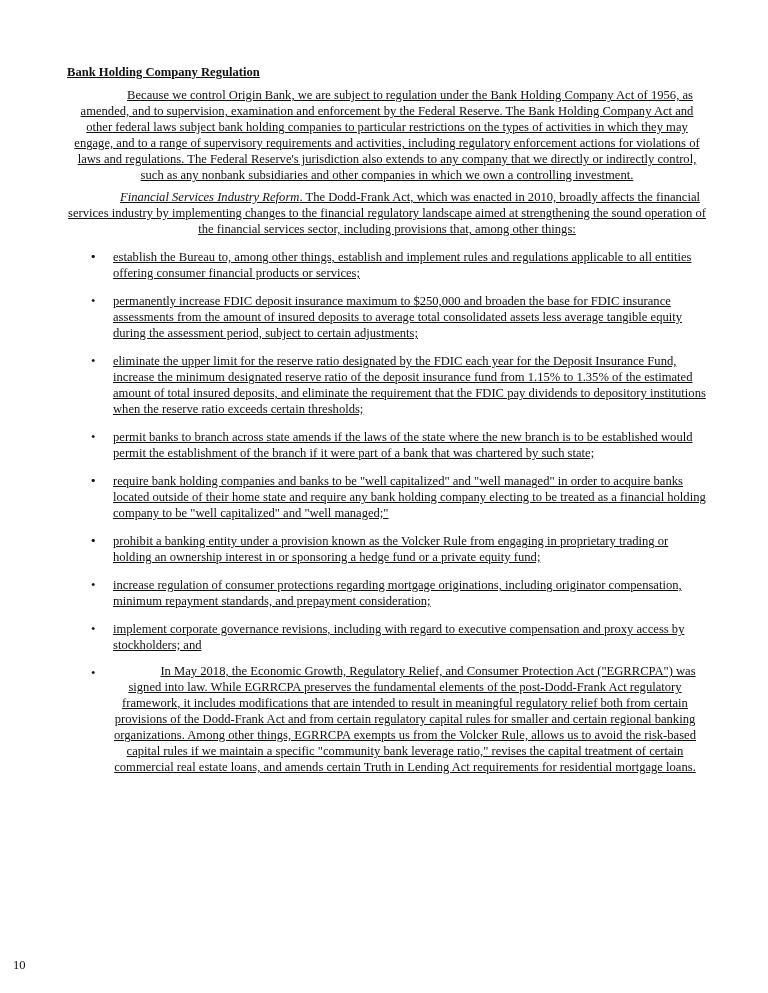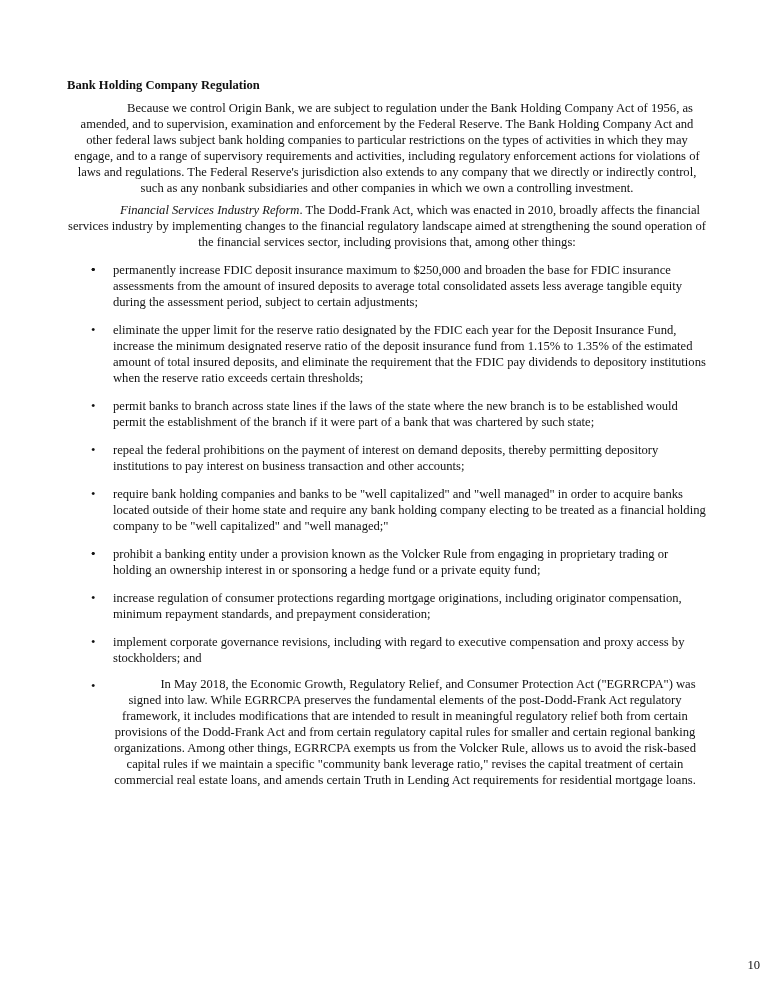--- a/index.html
+++ b/index.html
@@ -3,47 +3,47 @@
 <meta charset="utf-8">
 <style>
   html, body { margin: 0; padding: 0; background: #ffffff; }
   body {
     width: 768px; height: 993px; position: relative; overflow: hidden;
     font-family: "Liberation Serif", "DejaVu Serif", serif;
     color: #111111;
     font-size: 12.6px;
     line-height: 16px;
   }
-  .page { position: absolute; left: 67px; top: 77px; width: 640px; }
+  .page { position: absolute; left: 67px; top: 64px; width: 640px; text-decoration: underline; }
   .heading { font-weight: bold; margin: 0 0 7px 0; }
   .para { margin: 0 0 6px 0; text-indent: 46px; text-align: center; }
   .para .ital { font-style: italic; margin-top: 35px; }
   ul.bullets { list-style: none; margin: 0 0 0 0; padding: 0; }
   ul.bullets li { position: relative; padding-left: 46px; margin: 6px 0 12px 0; }
   ul.bullets li .dot { position: absolute; left: 24px; top: 0; }
   .para2 { margin-top: -2px; margin-left: 36px; }
-  .page-num { position: absolute; left: 0; right: 8px; top: 957px; text-align: right; padding-left: 13px; }
+  .page-num { position: absolute; left: 0; right: 0; top: 957px; text-align: left; padding-left: 13px; }
 </style>
 </head>
 <body>
 
 <div class="page">
   <div class="heading">Bank Holding Company Regulation</div>
 
   <p class="para">Because we control Origin Bank, we are subject to regulation under the Bank Holding Company Act of 1956, as amended, and to supervision, examination and enforcement by the Federal Reserve. The Bank Holding Company Act and other federal laws subject bank holding companies to particular restrictions on the types of activities in which they may engage, and to a range of supervisory requirements and activities, including regulatory enforcement actions for violations of laws and regulations. The Federal Reserve's jurisdiction also extends to any company that we directly or indirectly control, such as any nonbank subsidiaries and other companies in which we own a controlling investment.</p>
 
   <p class="para"><span class="ital">Financial Services Industry Reform</span><span>. The Dodd-Frank Act, which was enacted in 2010, broadly affects the financial services industry by implementing changes to the financial regulatory landscape aimed at strengthening the sound operation of the financial services sector, including provisions that, among other things:</span></p>
 
   <ul class="bullets">
     <li><span class="dot">•</span></li>
-    <li><span class="dot">•</span></li>
+    <li><span class="dot">•</span><span>establish the Bureau to, among other things, establish and implement rules and regulations applicable to all entities offering consumer financial products or services;</span></li>
     <li><span class="dot">•</span><span>permanently increase FDIC deposit insurance maximum to $250,000 and broaden the base for FDIC insurance assessments from the amount of insured deposits to average total consolidated assets less average tangible equity during the assessment period, subject to certain adjustments;</span></li>
     <li><span class="dot">•</span><span>eliminate the upper limit for the reserve ratio designated by the FDIC each year for the Deposit Insurance Fund, increase the minimum designated reserve ratio of the deposit insurance fund from 1.15% to 1.35% of the estimated amount of total insured deposits, and eliminate the requirement that the FDIC pay dividends to depository institutions when the reserve ratio exceeds certain thresholds;</span></li>
-    <li><span class="dot">•</span><span>permit banks to branch across state lines if the laws of the state where the new branch is to be established would permit the establishment of the branch if it were part of a bank that was chartered by such state;</span></li>
-    <li><span class="dot">•</span><span>repeal the federal prohibitions on the payment of interest on demand deposits, thereby permitting depository institutions to pay interest on business transaction and other accounts;</span></li>
+    <li><span class="dot">•</span><span>permit banks to branch across state amends if the laws of the state where the new branch is to be established would permit the establishment of the branch if it were part of a bank that was chartered by such state;</span></li>
+    <li><span class="dot">•</span></li>
     <li><span class="dot">•</span><span>require bank holding companies and banks to be "well capitalized" and "well managed" in order to acquire banks located outside of their home state and require any bank holding company electing to be treated as a financial holding company to be "well capitalized" and "well managed;"</span></li>
     <li><span class="dot">•</span></li>
     <li><span class="dot">•</span><span>prohibit a banking entity under a provision known as the Volcker Rule from engaging in proprietary trading or holding an ownership interest in or sponsoring a hedge fund or a private equity fund;</span></li>
     <li><span class="dot">•</span><span>increase regulation of consumer protections regarding mortgage originations, including originator compensation, minimum repayment standards, and prepayment consideration;</span></li>
     <li><span class="dot">•</span><span>implement corporate governance revisions, including with regard to executive compensation and proxy access by stockholders; and</span></li>
     <li><span class="dot">•</span></li>
   </ul>
 
   <p class="para para2">In May 2018, the Economic Growth, Regulatory Relief, and Consumer Protection Act ("EGRRCPA") was signed into law. While EGRRCPA preserves the fundamental elements of the post-Dodd-Frank Act regulatory framework, it includes modifications that are intended to result in meaningful regulatory relief both from certain provisions of the Dodd-Frank Act and from certain regulatory capital rules for smaller and certain regional banking organizations. Among other things, EGRRCPA exempts us from the Volcker Rule, allows us to avoid the risk-based capital rules if we maintain a specific "community bank leverage ratio," revises the capital treatment of certain commercial real estate loans, and amends certain Truth in Lending Act requirements for residential mortgage loans.</p>
 </div>

